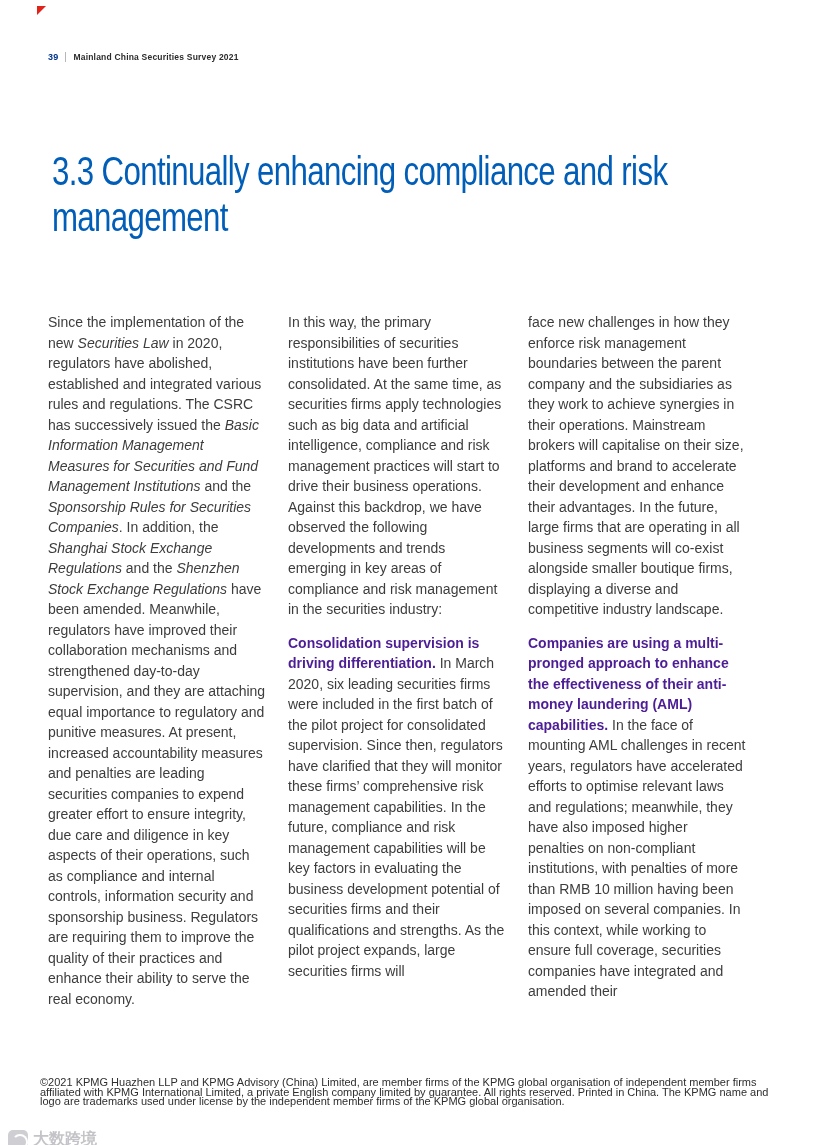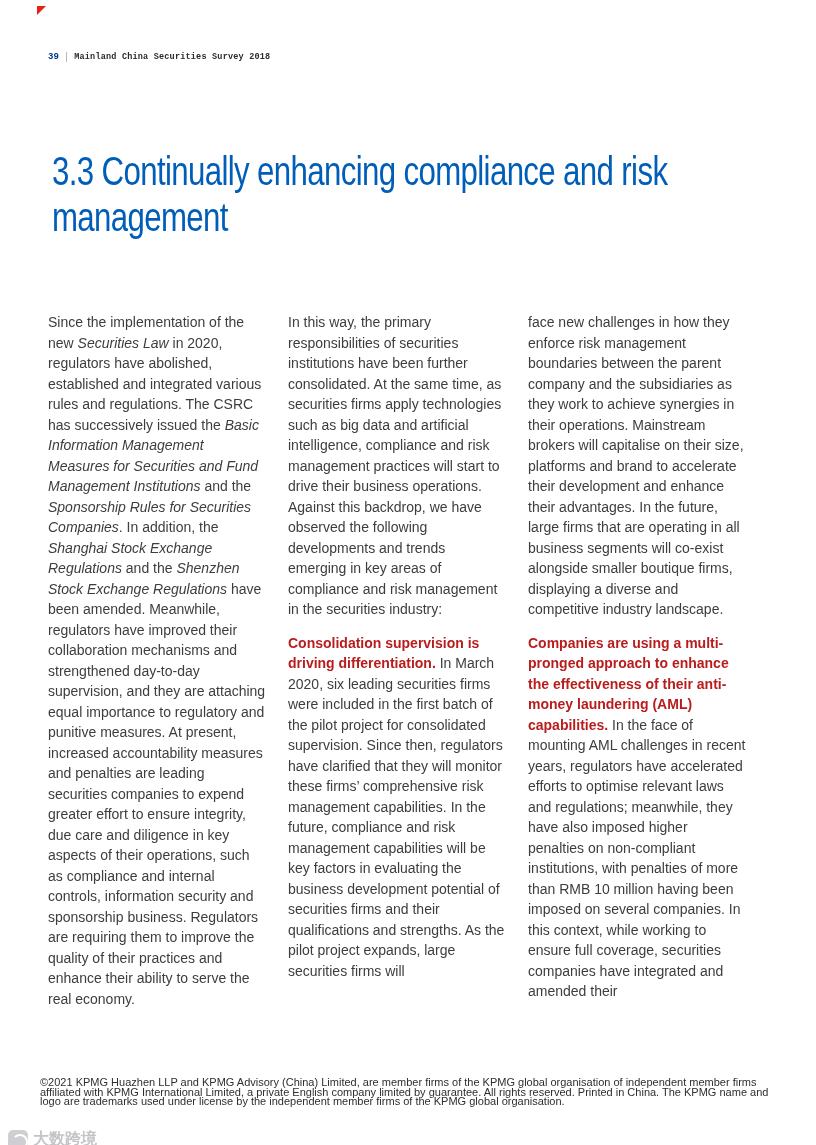--- a/index.html
+++ b/index.html
@@ -16,21 +16,20 @@
     width:0;height:0;
     border-top:9px solid #E2231A;
     border-right:9px solid transparent;
   }
   
   .hdr{
     position:absolute;left:48px;top:52px;
     font-size:8.5px;letter-spacing:.2px;
     display:flex;align-items:center;gap:7px;
     white-space:nowrap;
-    font-family:Liberation Mono, monospace;
   }
   .hdr .pnum{font-weight:700;color:#00338D;font-size:9px;}
   .hdr .psep{display:inline-block;width:0;height:10px;border-left:1px solid #b7b7b7;}
   .hdr .ptitle{font-weight:700;color:#2b2b2b;}
   
   .title{
     position:absolute;left:52px;top:148px;
     margin:0;
     color:#005EB8;
     font-weight:400;
@@ -48,21 +47,21 @@
   .cols{
     position:absolute;left:48px;top:312px;
     width:700px;
     display:flex;gap:22px;
     color:#3d3d3d;
     font-size:14px;line-height:20.5px;
   }
   .col{width:218px;flex:0 0 218px;}
   .col p{margin:0 0 13px 0;}
   .i{font-style:italic;}
-  .b{font-weight:700;color:#b91c1c;}
+  .b{font-weight:700;color:#4c1d95;}
   
   .legal{
     position:absolute;left:40px;top:1078px;width:736px;
     font-size:11px;line-height:9.6px;color:#2e2e2e;
   }
   .legal p{margin:0;}
   
   .watermark{
     position:absolute;left:8px;bottom:-5px;
     display:flex;align-items:center;gap:5px;
@@ -85,21 +84,21 @@
 </head>
 <body>
 
 <div class="page">
 
   <div class="corner-mark"></div>
 
   <header class="hdr">
     <span class="pnum">39</span>
     <span class="psep"></span>
-    <span class="ptitle">Mainland China Securities Survey 2018</span>
+    <span class="ptitle">Mainland China Securities Survey 2021</span>
   </header>
 
   <h1 class="title">
     <span class="tinner">
       <span class="tline">3.3 Continually enhancing compliance and risk</span>
       <span class="tline">management</span>
     </span>
   </h1>
 
   <main class="cols">

